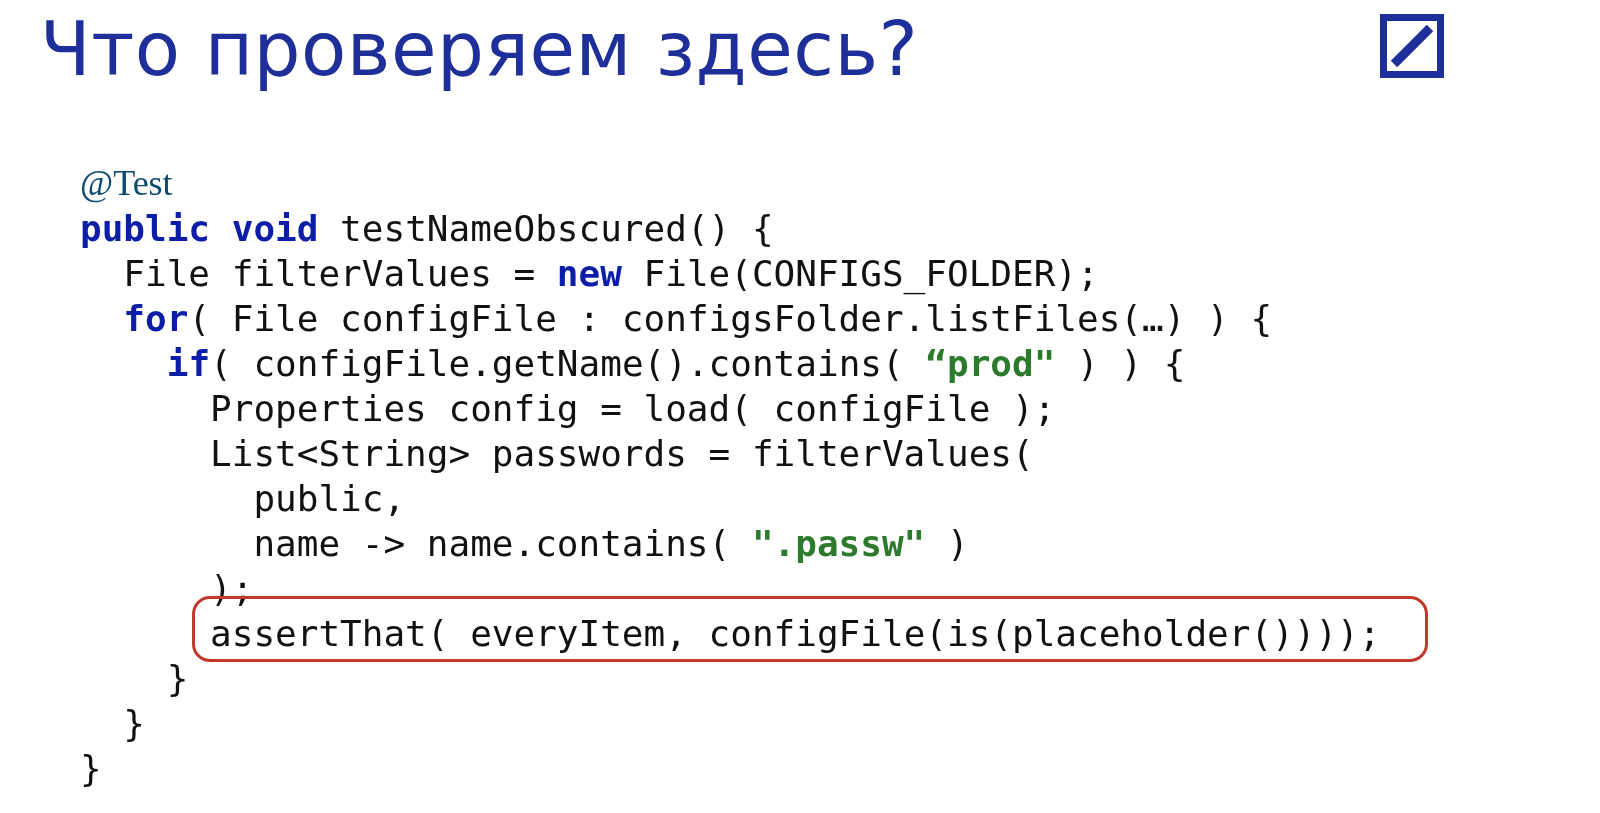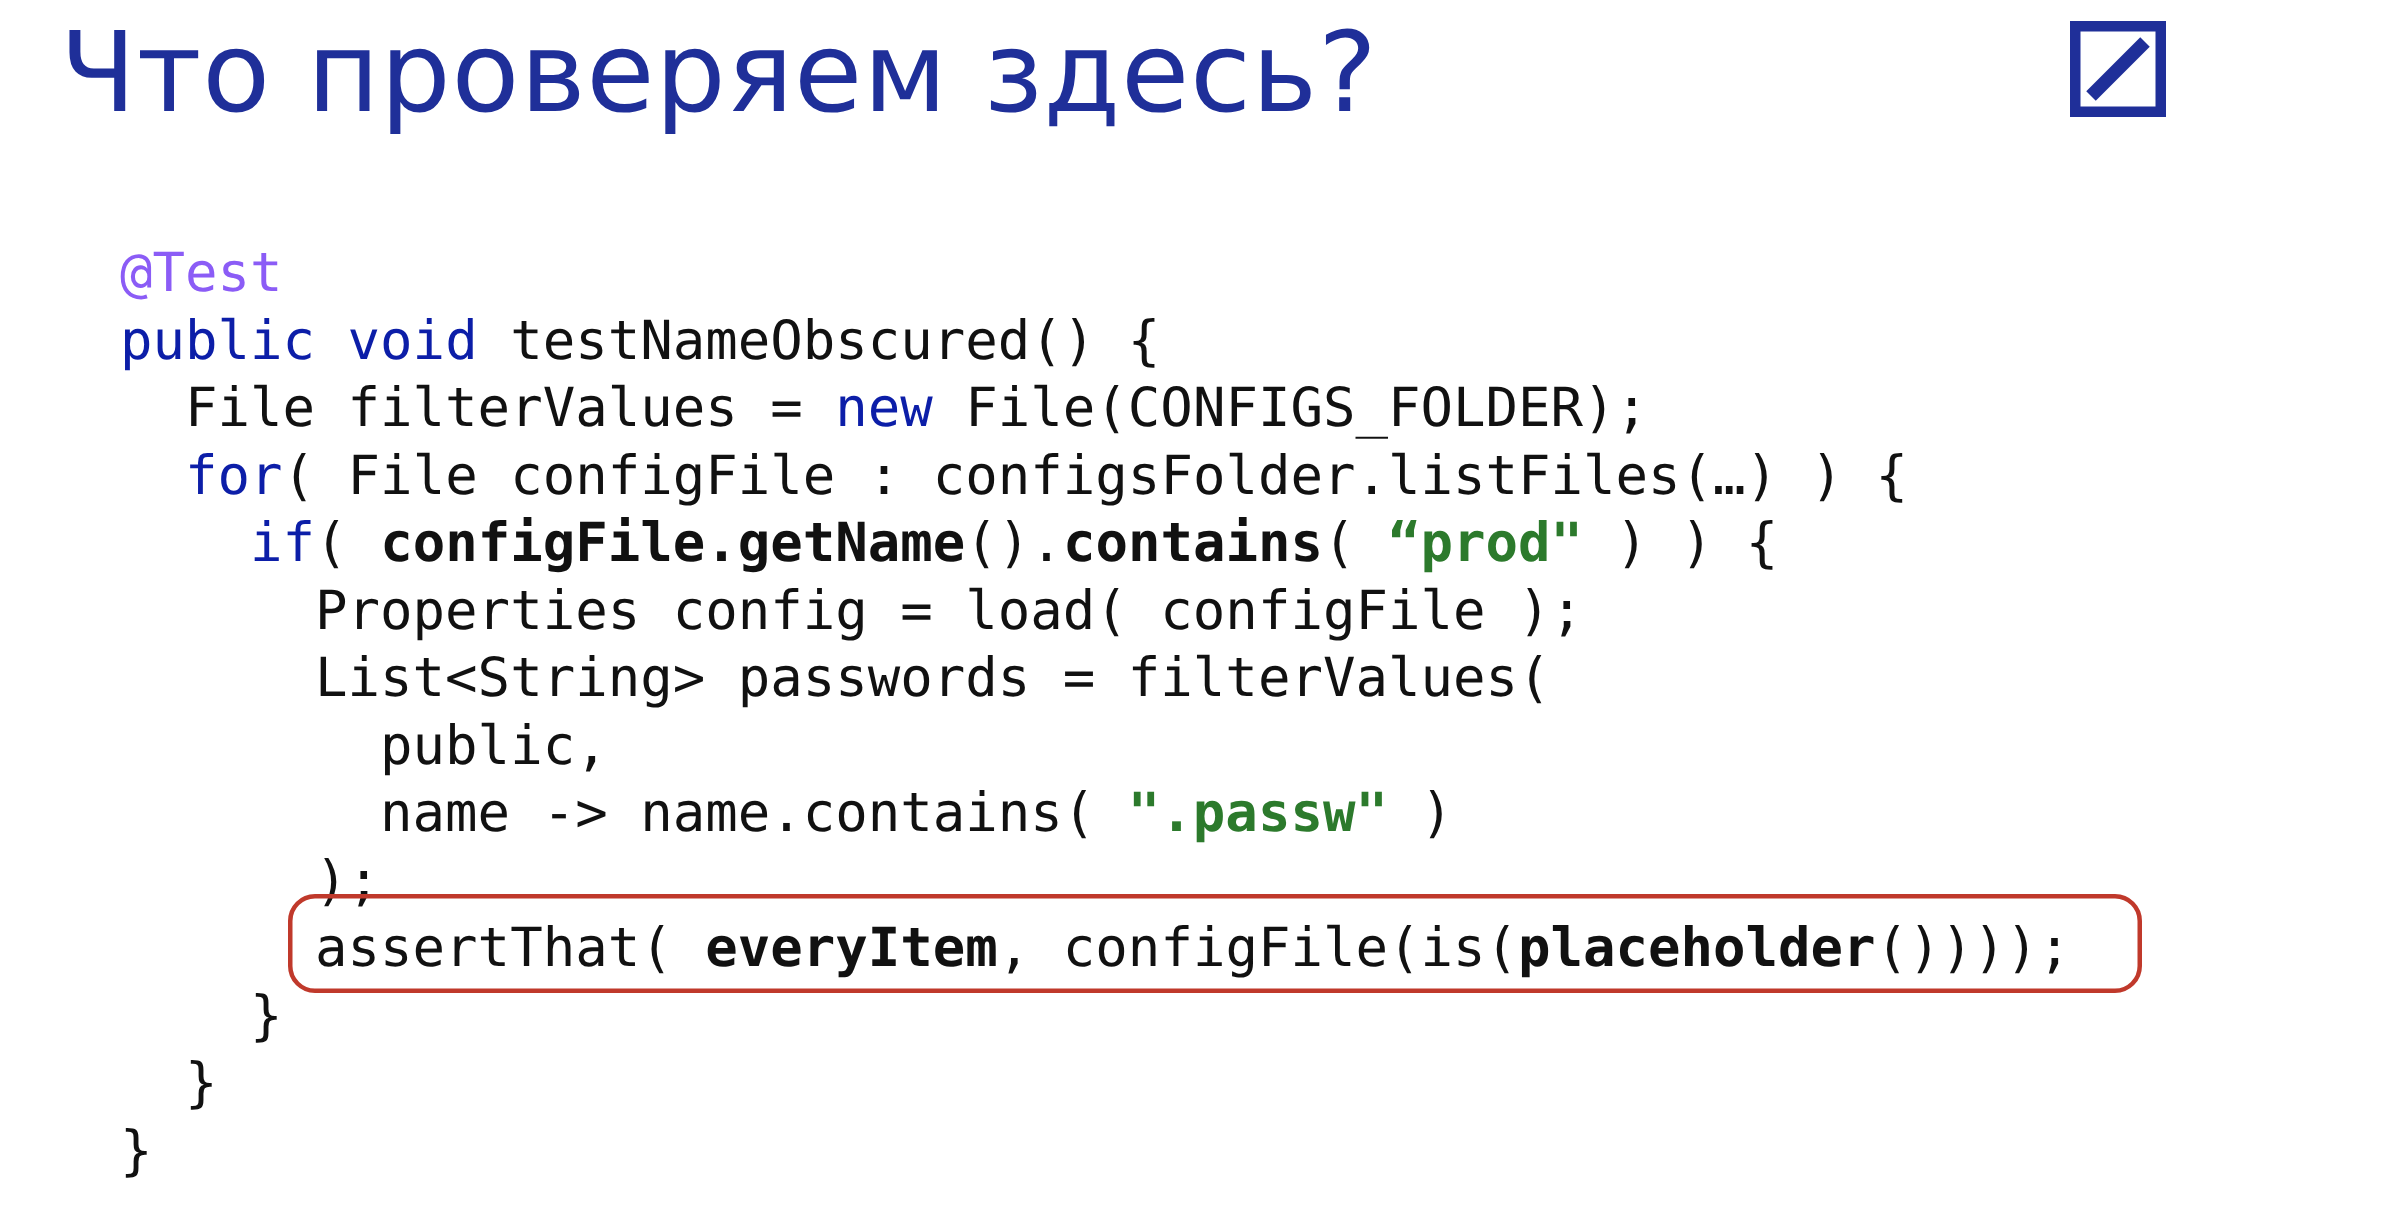--- a/index.html
+++ b/index.html
@@ -36,24 +36,24 @@
   .code {
     position: absolute;
     top: 160px;
     left: 80px;
     font-family: "DejaVu Sans Mono", "Menlo", "Consolas", monospace;
     font-size: 36px;
     line-height: 1.25;
     color: #111111;
     white-space: pre;
   }
-  .tok-ann   { color: #8b5cf6; }
-  .tok-kw    { color: #0c1ea8; font-weight: 400; }
+  .tok-ann   { color: #0c4a6e; font-family: Liberation Serif, serif; }
+  .tok-kw    { color: #0c1ea8; font-weight: 700; }
   .tok-str   { color: #2c7a2c; font-weight: 700; }
-  .tok-bold  { font-weight: 700; }
+  .tok-bold  { font-weight: 400; }
   .highlight-box {
     position: absolute;
     border: 3px solid #c0392b;
     border-radius: 18px;
     left: 192px;
     top: 596px;
     width: 1230px;
     height: 60px;
     pointer-events: none;
   }

